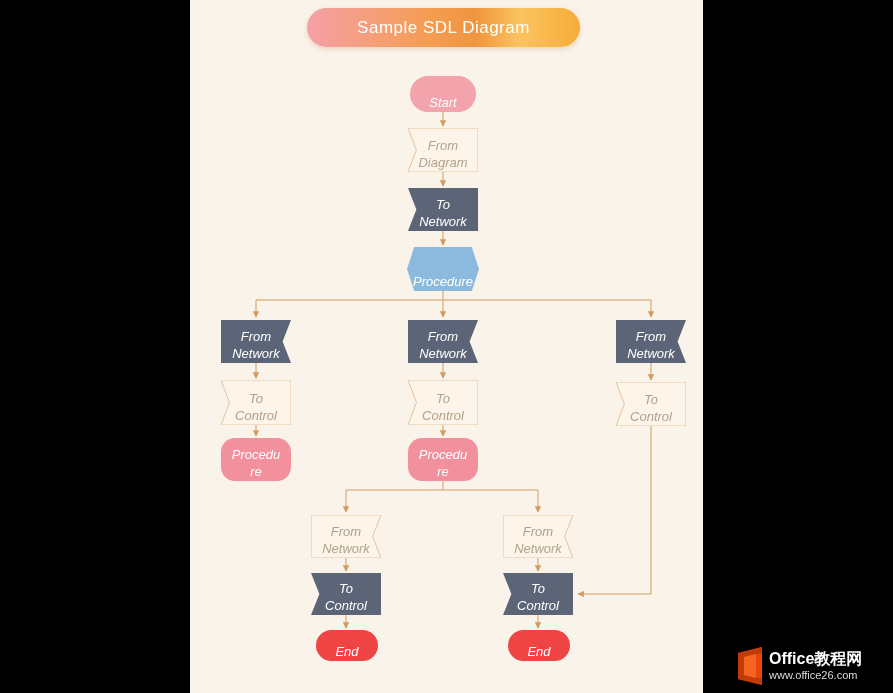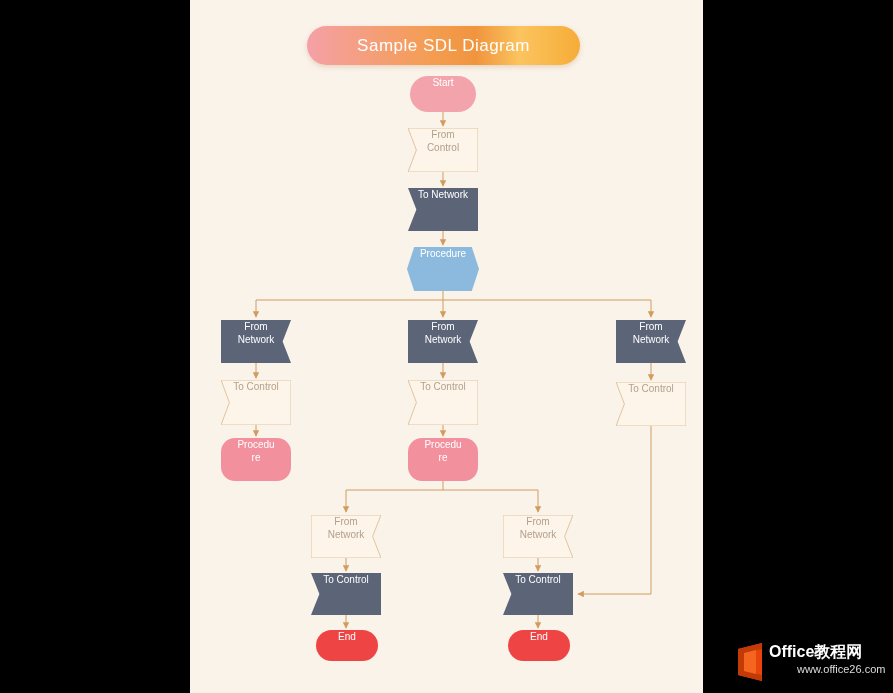--- a/index.html
+++ b/index.html
@@ -1,46 +1,46 @@
 <!DOCTYPE html>
 <html><head>
 <meta charset="utf-8">
 <style>
   html,body{margin:0;padding:0;background:#000;}
   *{box-sizing:border-box;font-family:"Liberation Sans",sans-serif;}
   .page{position:relative;width:893px;height:693px;background:#000;overflow:hidden;}
   .canvas{position:absolute;left:190px;top:0;width:513px;height:693px;background:#faf3ea;}
   .title-pill{
-    position:absolute;left:307px;top:26px;width:273px;height:39px;
+    position:absolute;left:307px;top:8px;width:273px;height:39px;
     border-radius:20px;
     background:linear-gradient(90deg,#f5a0a7 0%,#f49d52 45%,#f0953e 62%,#fbc45e 78%,#f6ac38 100%);
     display:flex;align-items:center;justify-content:center;
     color:#fff;font-size:17px;letter-spacing:.5px;
     box-shadow:0 2px 5px rgba(180,120,60,.25);
   }
   .connectors{position:absolute;left:0;top:0;width:893px;height:693px;pointer-events:none;}
   .node{
-    position:absolute;display:flex;align-items:flex-start;justify-content:center;
-    text-align:center;font-size:10px;line-height:1.3;
+    position:absolute;display:flex;align-items:flex-end;justify-content:center;
+    text-align:center;font-size:13px;line-height:1.3;font-style:italic;
   }
   .node svg.shape{position:absolute;left:0;top:0;width:100%;height:100%;}
   .node .label{position:relative;z-index:1;padding:0 6px;}
   .label span{display:block;}
   .txt-white{color:#ffffff;}
   .txt-muted{color:#b3a08c;}
   .stadium-start{background:#f3a3ab;border-radius:999px;}
   .stadium-end{background:#ef4444;border-radius:999px;}
   .rect-pink{background:#f2909e;border-radius:14px;}
   .watermark{
     position:absolute;left:735px;top:643px;width:152px;height:46px;
-    display:flex;align-items:flex-start;gap:4px;
+    display:flex;align-items:center;gap:4px;
   }
   .wm-text{display:flex;flex-direction:column;}
   .wm-brand{color:#fff;font-size:16px;font-weight:bold;line-height:1.1;}
-  .wm-url{color:#dddddd;font-size:11px;line-height:1.2;margin-top:2px;margin-left:28px;}
+  .wm-url{color:#dddddd;font-size:11px;line-height:1.2;margin-top:2px;}
 </style>
 </head>
 <body>
 
 <div class="page">
   <div class="canvas"></div>
 
   <svg class="connectors" width="893" height="693" viewBox="0 0 893 693">
     <defs>
       <marker id="arrow" viewBox="0 0 10 10" refX="9" refY="5" markerWidth="6.5" markerHeight="6.5" orient="auto">
@@ -84,21 +84,21 @@
         <span>Start</span>
       </div>
   </div>
 
   <div class="node txt-muted" style="left:408px;top:128px;width:70px;height:44px;">
     <svg class="shape" viewBox="0 0 100 100" preserveAspectRatio="none">
         <polygon points="0,0 100,0 100,100 0,100 12,50" fill="#fdf5e9" stroke="#e2c49e" vector-effect="non-scaling-stroke"></polygon>
       </svg>
     <div class="label">
         <span>From</span>
-        <span>Control</span>
+        <span>Diagram</span>
       </div>
   </div>
 
   <div class="node txt-white" style="left:408px;top:188px;width:70px;height:43px;">
     <svg class="shape" viewBox="0 0 100 100" preserveAspectRatio="none">
         <polygon points="0,0 100,0 100,100 0,100 12,50" fill="#5c6477"></polygon>
       </svg>
     <div class="label">
         <span>To Network</span>
       </div>

